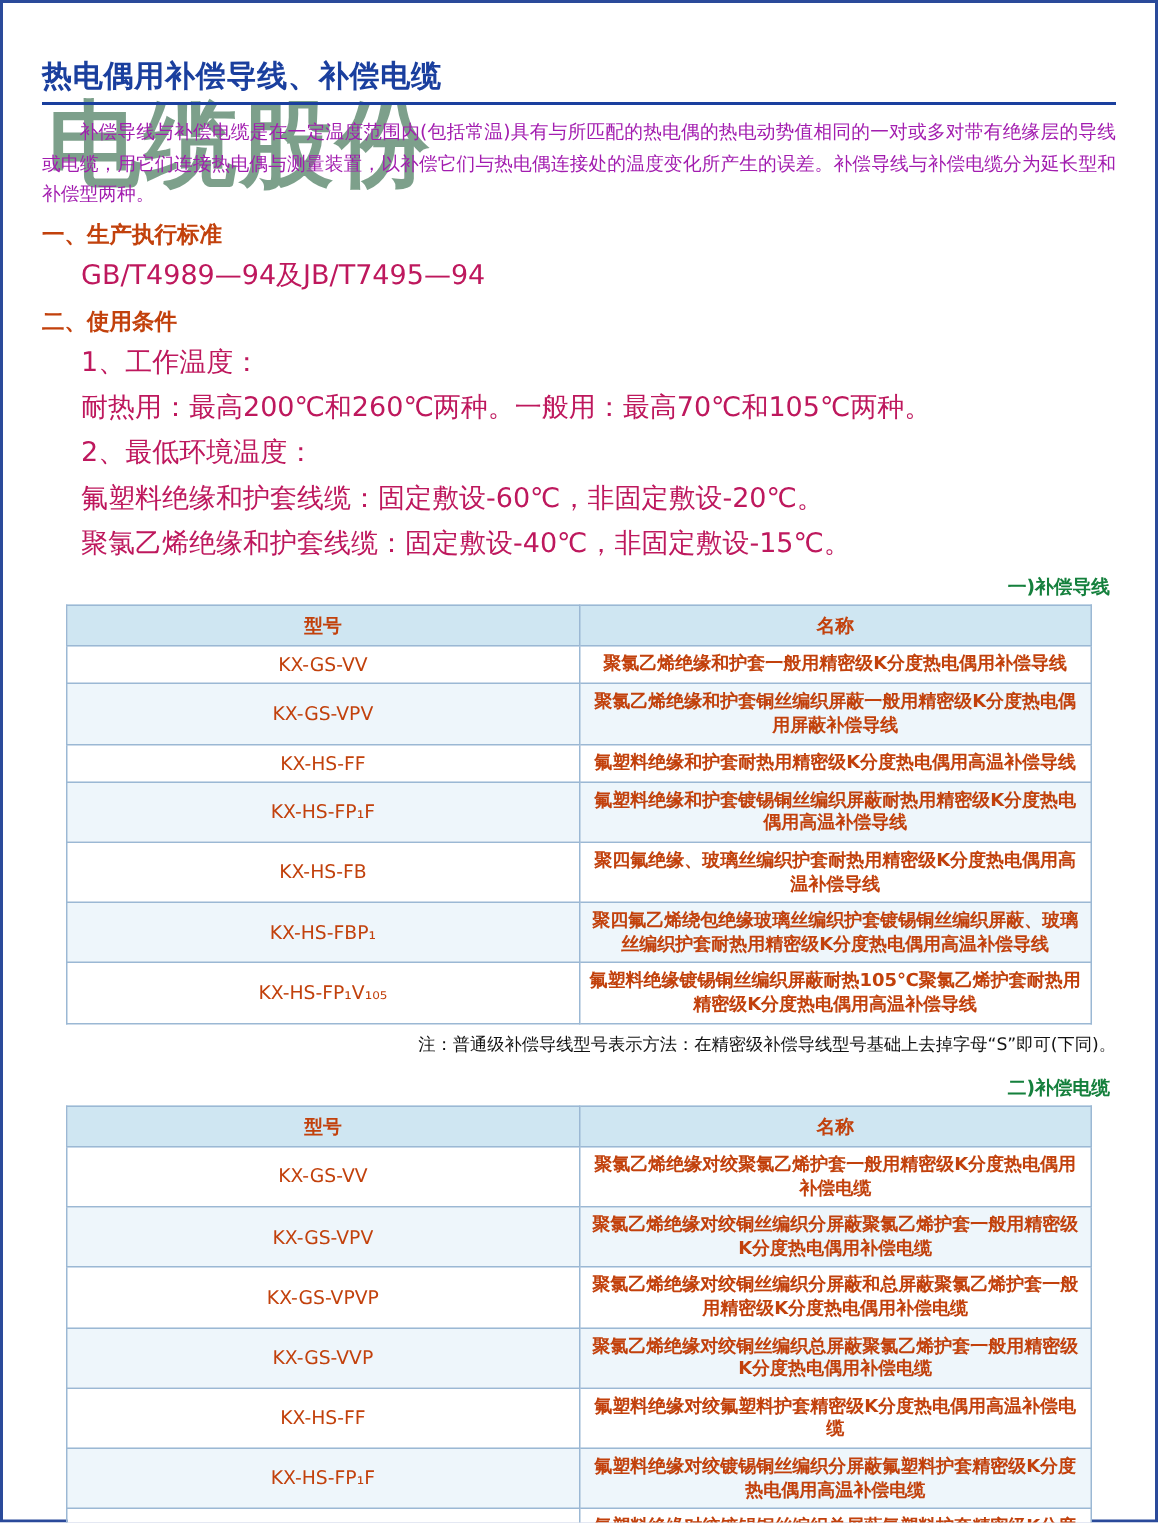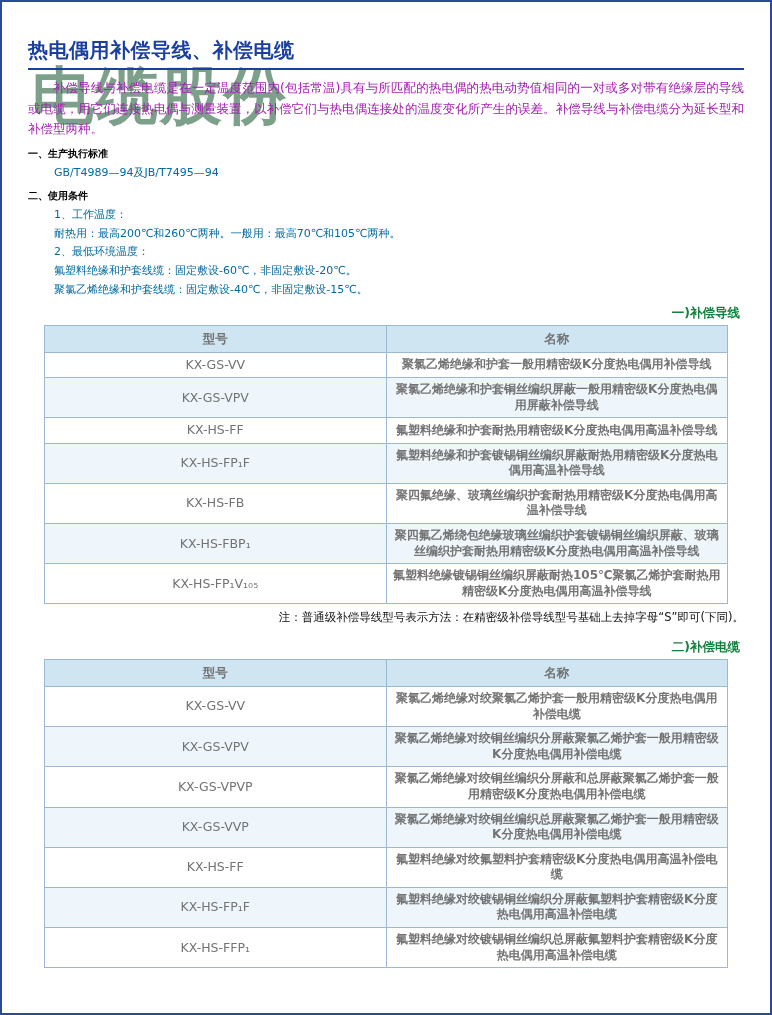--- a/index.html
+++ b/index.html
@@ -54,51 +54,51 @@
   }
   p.intro {
     font-size: 12.5px;
     line-height: 1.65;
     margin: 0 0 6px 0;
     text-indent: 2em;
     color: #a21caf;
     text-align: justify;
   }
   h2.sec {
-    font-size: 10px;
-    font-weight: bold;
-    color: #000000;
+    font-size: 15px;
+    font-weight: bold;
+    color: #c2410c;
     margin: 7px 0 3px 0;
   }
   .line {
-    font-size: 11px;
+    font-size: 18px;
     line-height: 1.62;
     margin: 0 0 1px 0;
     padding-left: 26px;
-    color: #0369a1;
+    color: #be185d;
   }
 
   .tbl-caption {
     font-size: 12.5px;
     font-weight: bold;
     text-align: right;
     margin: 6px 4px 3px 0;
     color: #15803d;
   }
   table {
     border-collapse: collapse;
     width: 684px;
     margin: 0 auto;
     table-layout: fixed;
   }
   table th, table td {
     border: 1px solid #9bb8d4;
     font-size: 12px;
     padding: 4px 6px;
-    color: #737373;
+    color: #c2410c;
     line-height: 1.3;
   }
   table th {
     background: #cfe6f2;
     font-weight: bold;
     text-align: center;
     font-size: 12.5px;
     padding: 5px 4px;
   }
   table tbody tr:nth-child(odd) td { background: #ffffff; }

